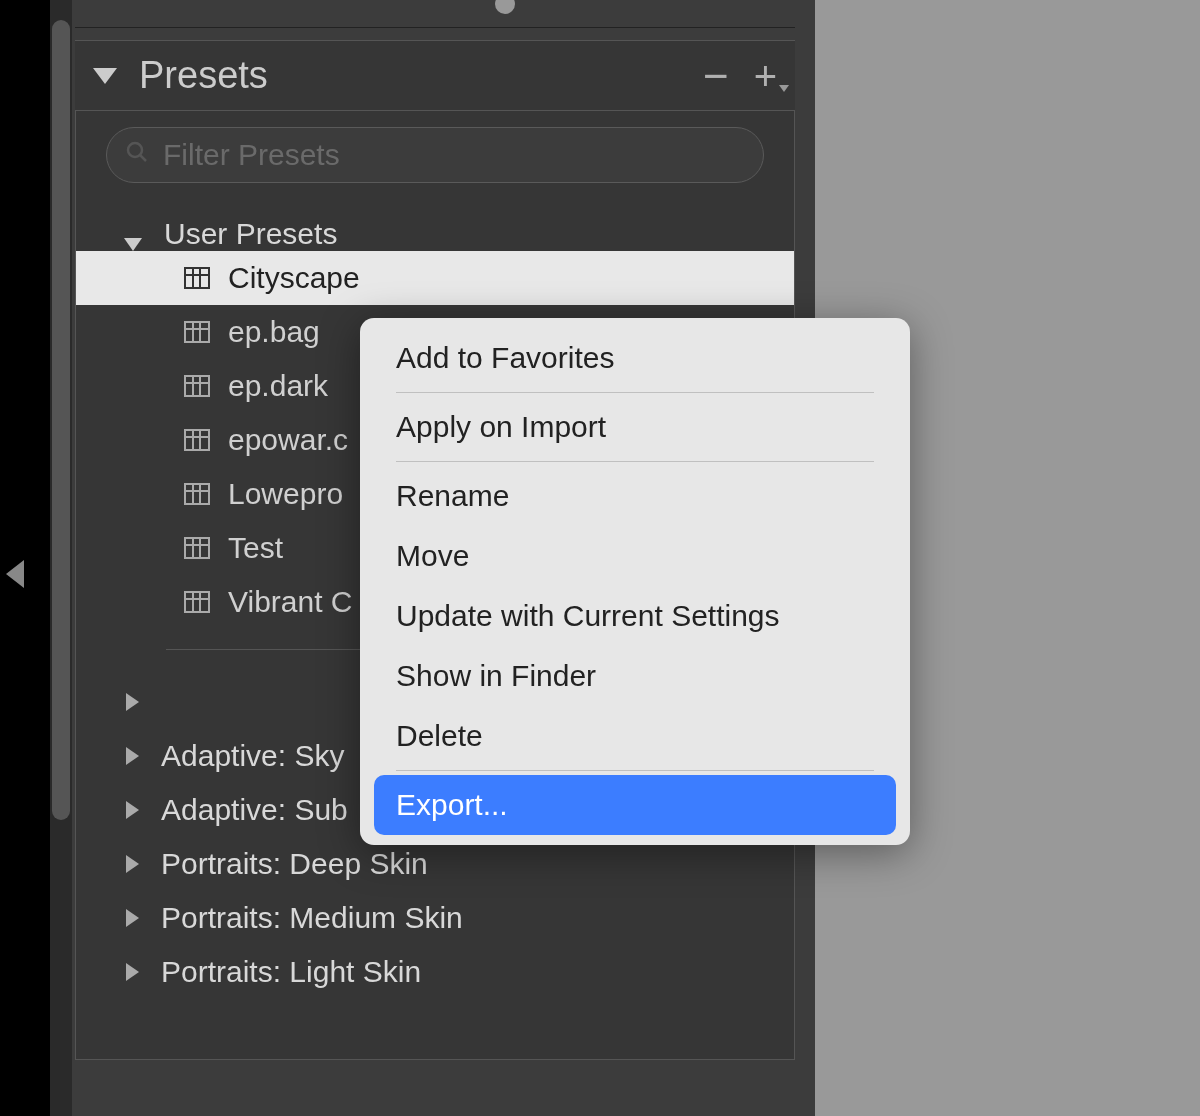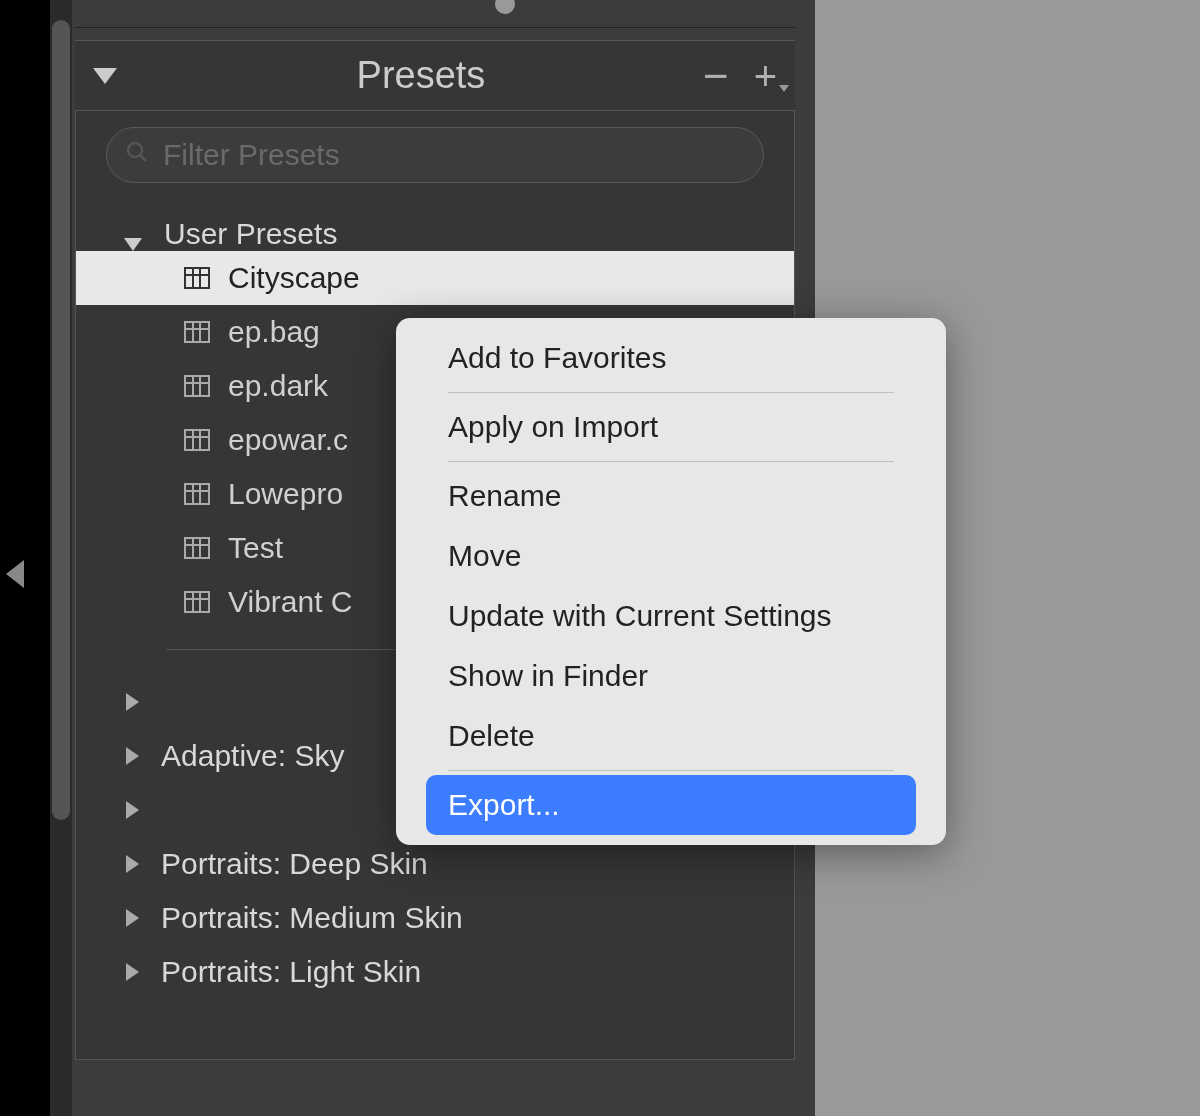--- a/index.html
+++ b/index.html
@@ -90,21 +90,20 @@
       top: 40px;
       width: 720px;
       background: #363636;
     }
     .panel-header {
       display: flex;
       align-items: center;
       height: 70px;
       padding: 8px 18px;
       border-top: 1px solid #555;
-      text-align: center;
     }
     .header-triangle-down {
       width: 0;
       height: 0;
       border-left: 12px solid transparent;
       border-right: 12px solid transparent;
       border-top: 16px solid #ccc;
       margin-right: 22px;
     }
     .panel-title {
@@ -250,22 +249,21 @@
       padding-left: 50px;
     }
     .context-menu {
       position: absolute;
       left: 360px;
       top: 318px;
       width: 550px;
       background: #e7e7e7;
       border-radius: 14px;
       box-shadow: 0 8px 40px rgba(0,0,0,0.4);
-      padding: 10px 16px;
-      margin-left: 36px;
+      padding: 10px 0;
     }
     .menu-item {
       height: 60px;
       display: flex;
       align-items: center;
       padding: 0 36px;
       color: #222;
       font-size: 30px;
     }
     .menu-item.highlighted {
@@ -356,20 +354,21 @@
     <div id="categories-list">
         <div class="category-row">
           <div class="group-triangle-right"></div>
         </div>
         <div class="category-row">
           <div class="group-triangle-right"></div>
           <span class="group-label">Adaptive: Sky</span>
         </div>
         <div class="category-row">
           <div class="group-triangle-right"></div>
+          <span class="group-label">Adaptive: Sub</span>
         </div>
         <div class="category-row">
           <div class="group-triangle-right"></div>
           <span class="group-label">Portraits: Deep Skin</span>
         </div>
         <div class="category-row">
           <div class="group-triangle-right"></div>
           <span class="group-label">Portraits: Medium Skin</span>
         </div>
         <div class="category-row">

